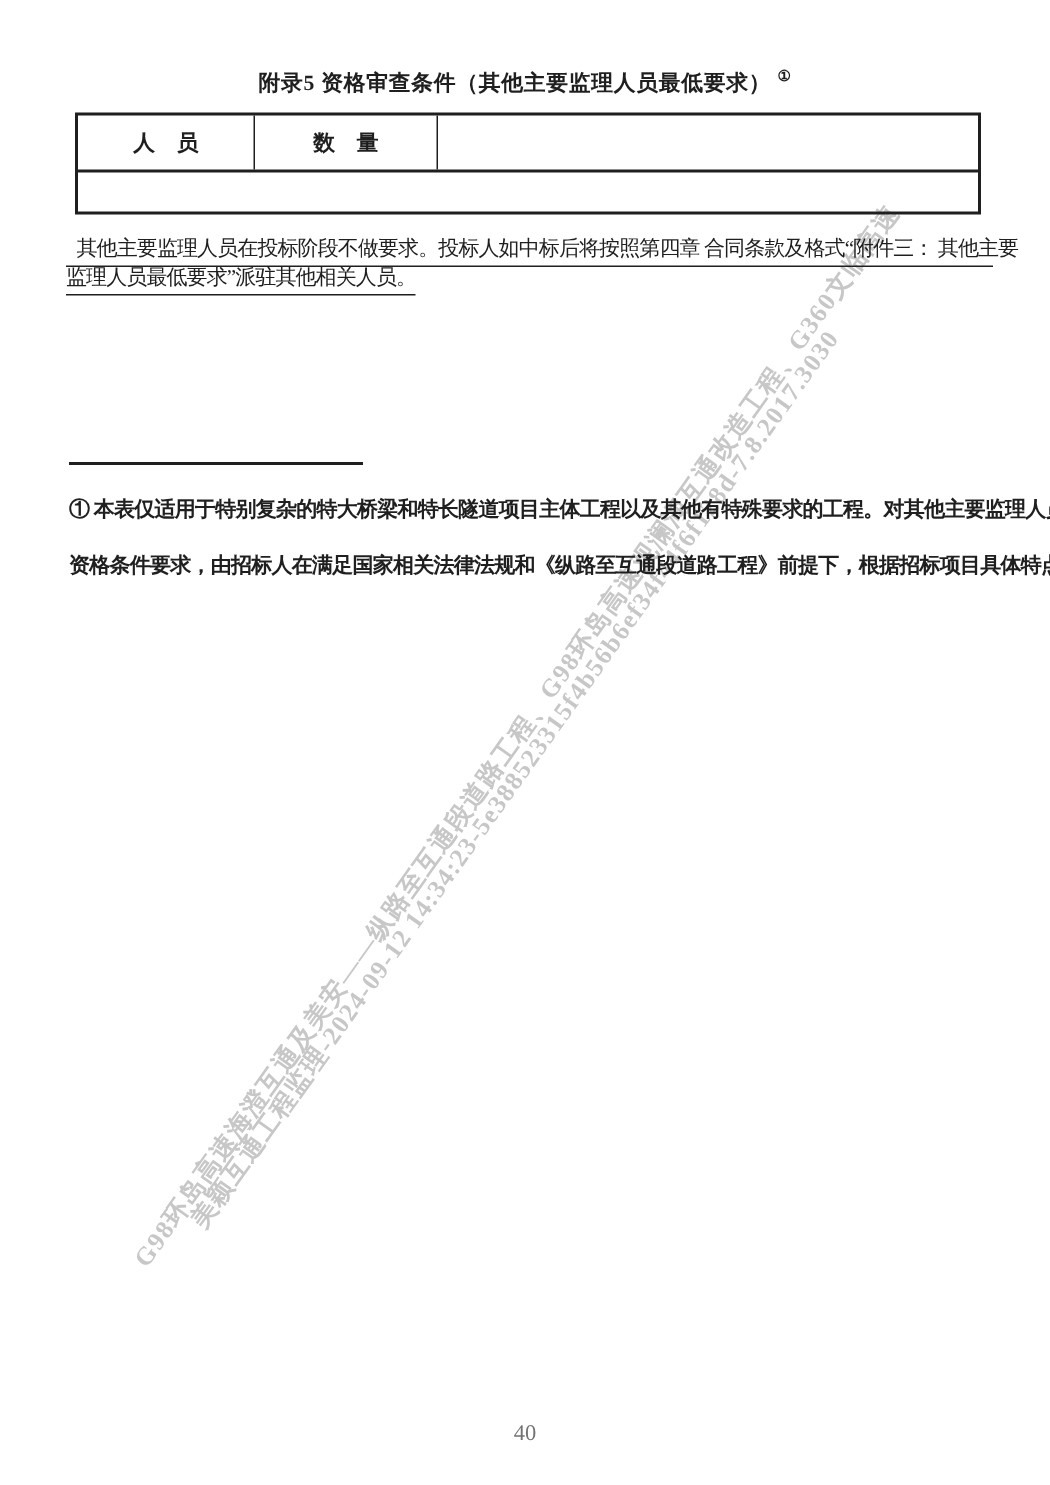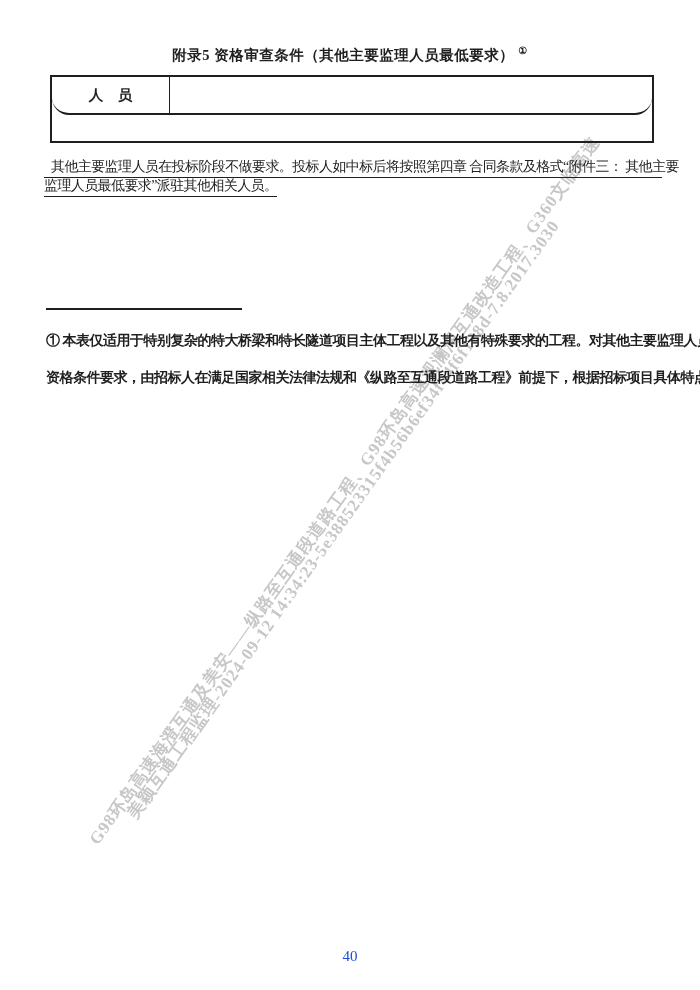--- a/index.html
+++ b/index.html
@@ -46,21 +46,21 @@
     vertical-align: 6px;
     font-weight: bold;
   }
   .tbl {
     position: absolute;
     left: 50px;
     top: 75px;
     width: 600px;
     border: 2px solid currentColor;
   }
-  .tr { display: flex; border-radius: 17px; }
+  .tr { display: flex; }
   .tr.head {
     height: 36px;
     border-bottom: 2px solid currentColor;
   }
   .th {
     display: flex;
     align-items: center;
     justify-content: center;
     font-size: 14.5px;
     font-weight: bold;
@@ -102,38 +102,39 @@
   }
   .fn-line.f1 { top: 333px; }
   .fn-line.f2 { top: 370px; }
   .fn-line.f3 { top: 406px; }
   .page-num {
     position: absolute;
     left: 0; right: 0;
     top: 948px;
     text-align: center;
     font-size: 15px;
-    color: #1d4ed8;
+    color: #737373;
   }
 </style>
 </head>
 <body>
 
 <div class="page" style="color: rgb(31, 31, 31); background: rgb(255, 255, 255);">
 
   <div class="wm wm1" style="color: rgb(199, 199, 199);">G98环岛高速海澄互通及美安——纵路至互通段道路工程、G98环岛高速观澜湖互通改造工程、G360文临高速</div>
   <div class="wm wm2" style="color: rgb(199, 199, 199);">美颖互通工程监理-2024-09-12 14:34:23-5e388523315f4b56b6ef34f44f6f128d-7.8.2017.3030</div>
 
   <div class="content">
 
     <div class="title"><span>附录5 资格审查条件（其他主要监理人员最低要求）</span> <sup>①</sup></div>
 
     <div class="tbl">
       <div class="tr head">
         <div class="th c1">人　员</div>
+        <div class="th c2">数　量</div>
       </div>
       <div class="tr empty">
         <div class="td-empty"></div>
       </div>
     </div>
 
     <div class="para-line l1">其他主要监理人员在投标阶段不做要求。投标人如中标后将按照第四章 合同条款及格式“附件三： 其他主要</div>
     <div class="para-line l2">监理人员最低要求”派驻其他相关人员。</div>
 
     <div class="fn-sep"></div>

